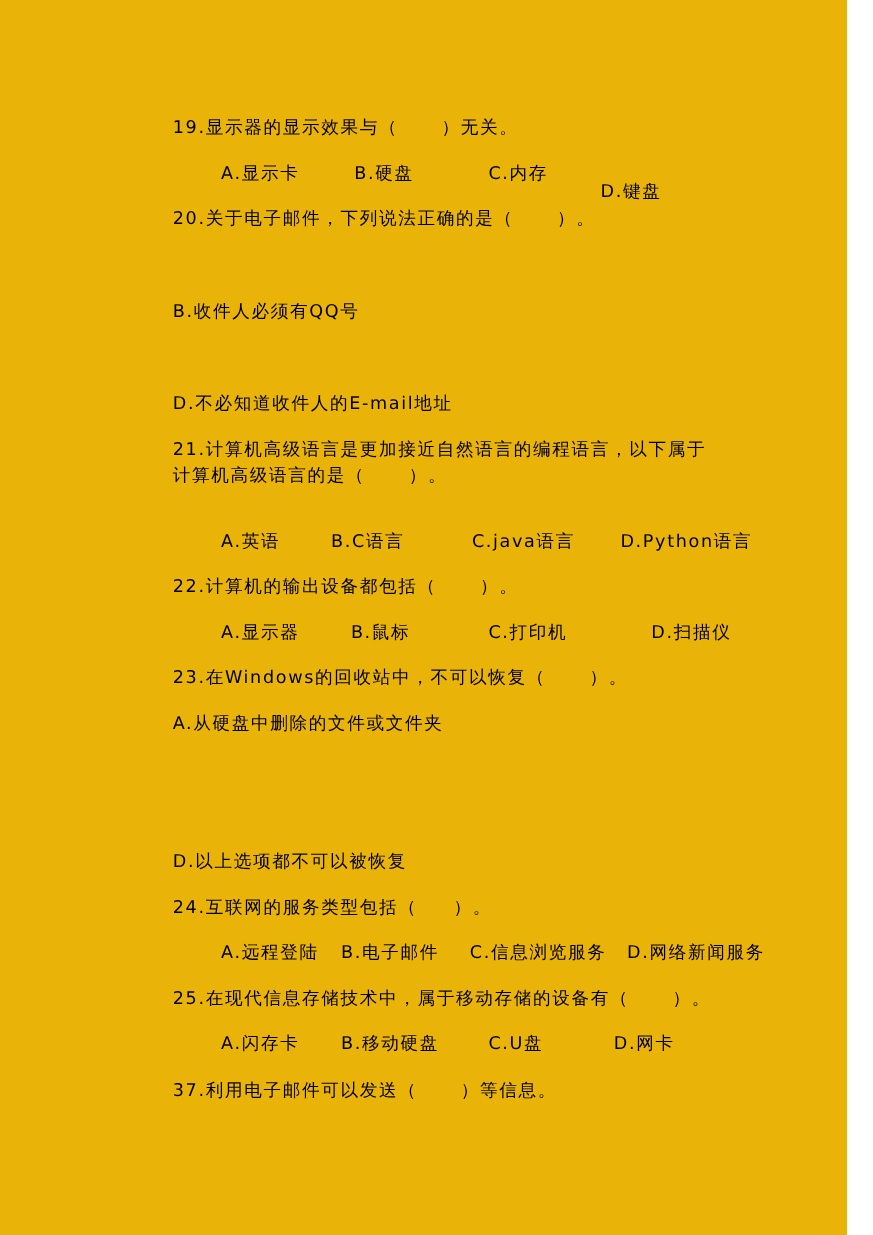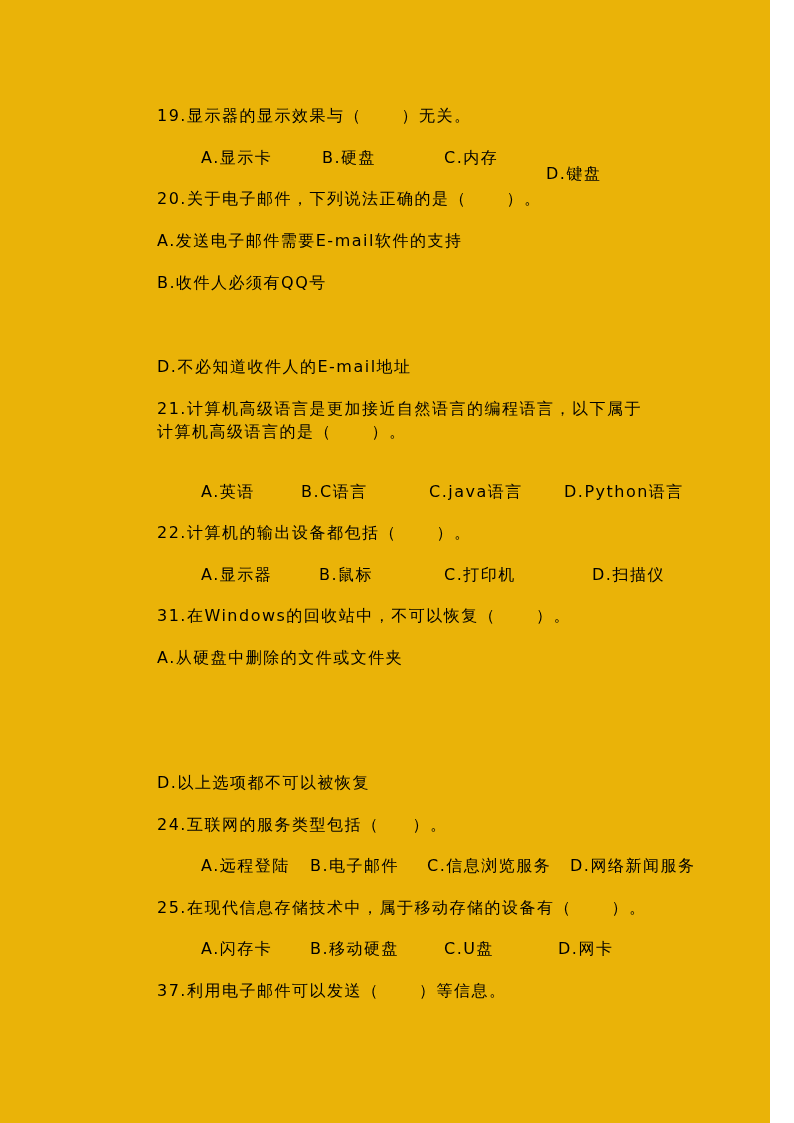--- a/index.html
+++ b/index.html
@@ -14,38 +14,37 @@
 
 <div class="page">
 
   <div class="line" style="top:106px">19.显示器的显示效果与（      ）无关。</div>
   <div class="opt" style="left:157px;top:148px">A.显示卡</div>
   <div class="opt" style="left:278px;top:148px">B.硬盘</div>
   <div class="opt" style="left:400px;top:148px">C.内存</div>
   <div class="opt" style="left:502px;top:164px">D.键盘</div>
 
   <div class="line" style="top:189px">20.关于电子邮件，下列说法正确的是（      ）。</div>
-  <div class="line" style="top:231px">A.发送电子邮件需要E-mail软件的支持</div>
   <div class="line" style="top:273px">B.收件人必须有QQ号</div>
   <div class="line" style="top:357px">D.不必知道收件人的E-mail地址</div>
 
   <div class="line" style="top:399px">21.计算机高级语言是更加接近自然语言的编程语言，以下属于</div>
   <div class="line" style="top:422px">计算机高级语言的是（      ）。</div>
   <div class="opt" style="left:157px;top:482px">A.英语</div>
   <div class="opt" style="left:257px;top:482px">B.C语言</div>
   <div class="opt" style="left:385px;top:482px">C.java语言</div>
   <div class="opt" style="left:520px;top:482px">D.Python语言</div>
 
   <div class="line" style="top:523px">22.计算机的输出设备都包括（      ）。</div>
   <div class="opt" style="left:157px;top:565px">A.显示器</div>
   <div class="opt" style="left:275px;top:565px">B.鼠标</div>
   <div class="opt" style="left:400px;top:565px">C.打印机</div>
   <div class="opt" style="left:548px;top:565px">D.扫描仪</div>
 
-  <div class="line" style="top:606px">31.在Windows的回收站中，不可以恢复（      ）。</div>
+  <div class="line" style="top:606px">23.在Windows的回收站中，不可以恢复（      ）。</div>
   <div class="line" style="top:648px">A.从硬盘中删除的文件或文件夹</div>
   <div class="line" style="top:773px">D.以上选项都不可以被恢复</div>
 
   <div class="line" style="top:815px">24.互联网的服务类型包括（     ）。</div>
   <div class="opt" style="left:157px;top:856px">A.远程登陆</div>
   <div class="opt" style="left:266px;top:856px">B.电子邮件</div>
   <div class="opt" style="left:383px;top:856px">C.信息浏览服务</div>
   <div class="opt" style="left:526px;top:856px">D.网络新闻服务</div>
 
   <div class="line" style="top:898px">25.在现代信息存储技术中，属于移动存储的设备有（      ）。</div>

